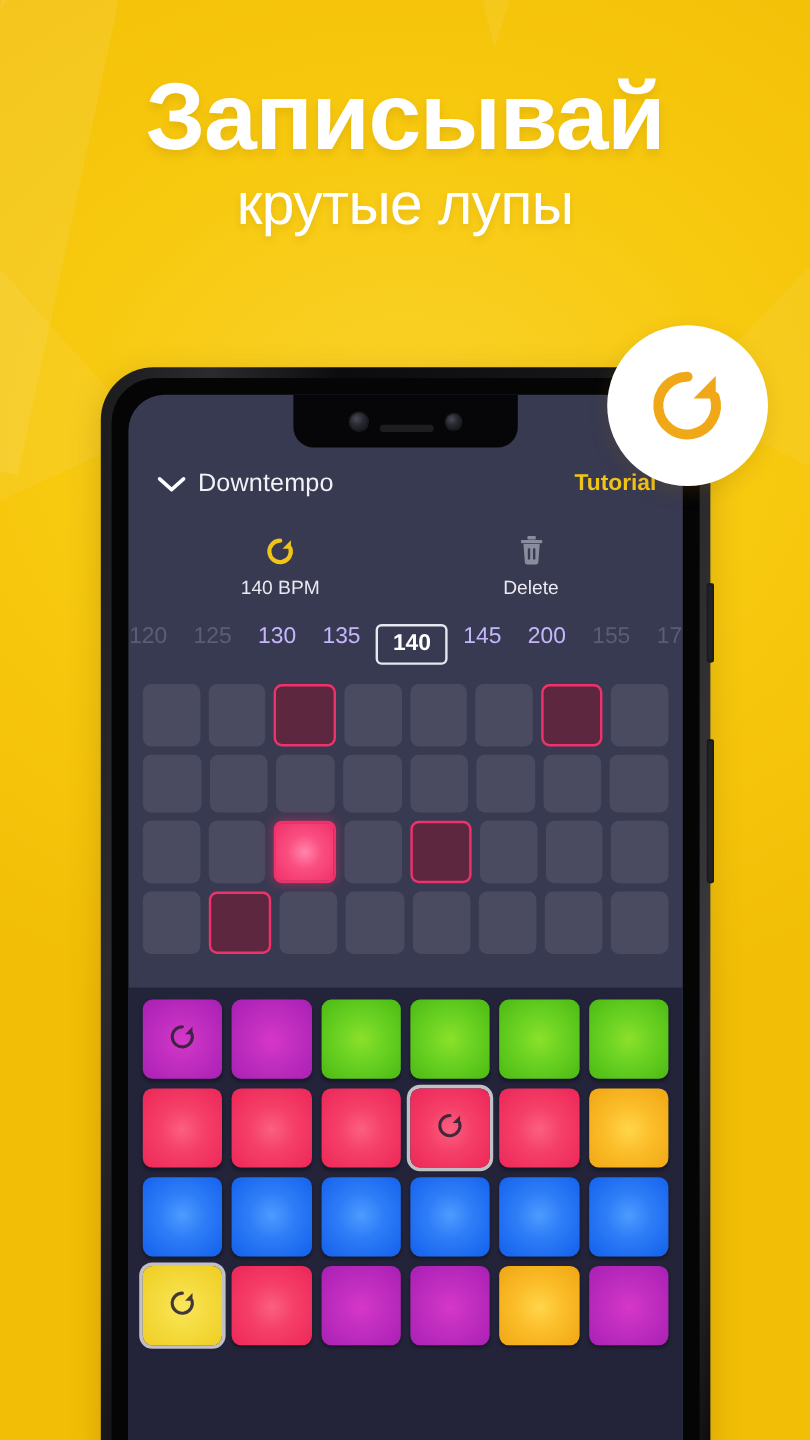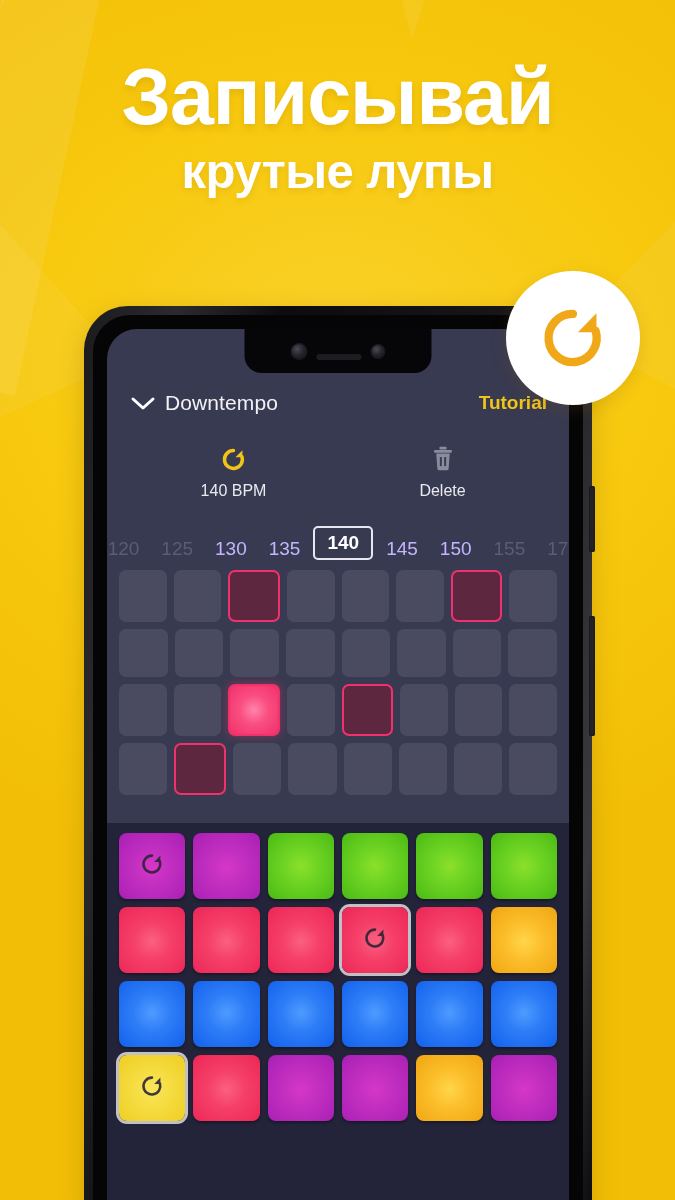--- a/index.html
+++ b/index.html
@@ -29,21 +29,21 @@
   
   .promo{position:absolute;left:0;right:0;top:58px;text-align:center;z-index:5;}
   .promo-l1{
     font-size:79px;line-height:0.98;font-weight:bold;color:#ffffff;
     letter-spacing:-1px;
     text-shadow:0 4px 7px rgba(170,120,0,0.22);
     white-space:nowrap;
   }
   .promo-l2{
     margin-top:12px;
-    font-size:49px;line-height:1.0;font-weight:bold;color:#ffffff;
+    font-size:49px;line-height:1.0;font-weight:normal;color:#ffffff;
     letter-spacing:-0.5px;
     text-shadow:0 3px 6px rgba(170,120,0,0.20);
     white-space:nowrap;
   }
 
   
   .badge{
     position:absolute;left:506px;top:271px;width:134px;height:134px;border-radius:50%;
     background:#ffffff;z-index:40;
     box-shadow:0 5px 16px rgba(140,95,0,0.18);
@@ -100,21 +100,21 @@
   .tutorial{width:88px;text-align:right;color:#F0C419;font-size:19px;font-weight:bold;}
 
   
   .toolbar{display:flex;margin-top:18px;padding:0 22px;}
   .tool{flex:1;text-align:center;}
   .tool .ico{height:32px;display:flex;align-items:center;justify-content:center;}
   .tool .lbl{margin-top:7px;color:#E9E9EF;font-size:16px;}
 
   
   .ruler{
-    margin-top:20px;height:40px;display:flex;align-items:flex-end;justify-content:center;
+    margin-top:20px;height:40px;display:flex;align-items:flex-start;justify-content:center;
     gap:0px;overflow:hidden;position:relative;
   }
   .tick{font-size:19px;color:#c4b5fd;padding:0 11px;white-space:nowrap;}
   .tick.dim{color:#5B5D74;}
   .tick.sel{
     color:#ffffff;font-weight:bold;border:2px solid #E7E8EF;border-radius:5px;
     padding:4px 12px;margin:0 2px;
   }
 
   
@@ -227,21 +227,21 @@
           </div>
         </div>
 
         <div class="ruler" id="bpm-ruler">
             <div class="tick dim">120</div>
             <div class="tick dim">125</div>
             <div class="tick">130</div>
             <div class="tick">135</div>
             <div class="tick sel">140</div>
             <div class="tick">145</div>
-            <div class="tick">150</div>
+            <div class="tick">200</div>
             <div class="tick dim">155</div>
             <div class="tick dim">17</div>
           </div>
 
         <div class="seq" id="sequencer">
             <div class="seq-row">
               <div class="cell"></div>
               <div class="cell"></div>
               <div class="cell on"></div>
               <div class="cell"></div>

